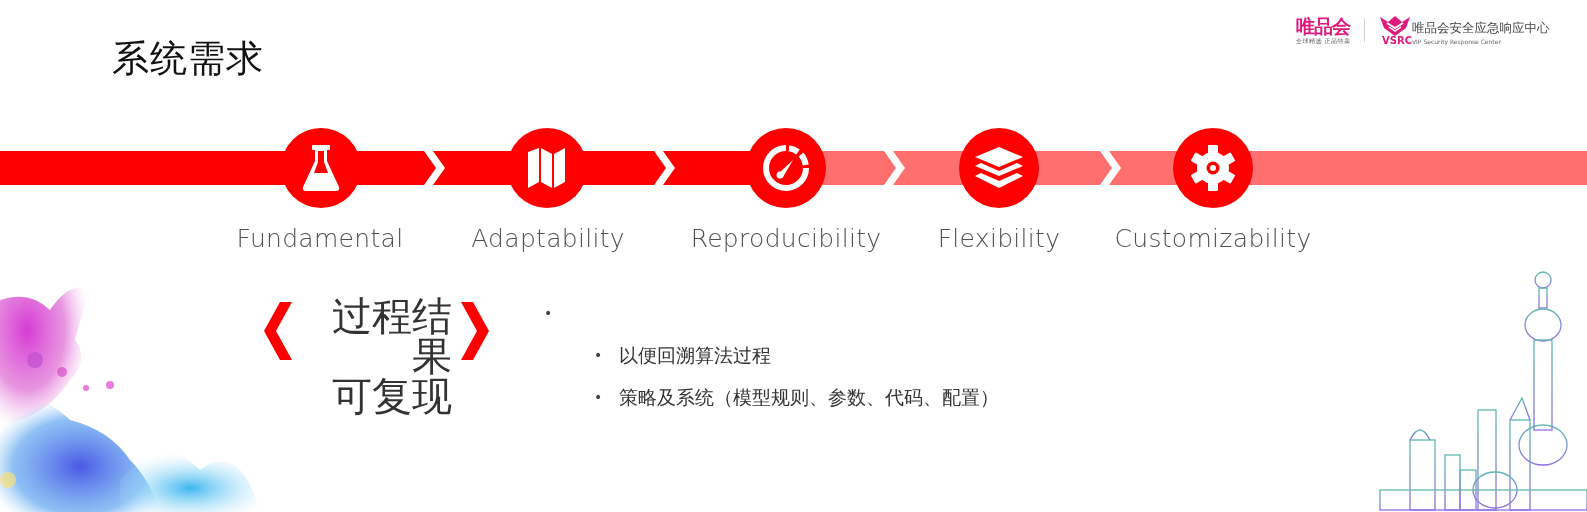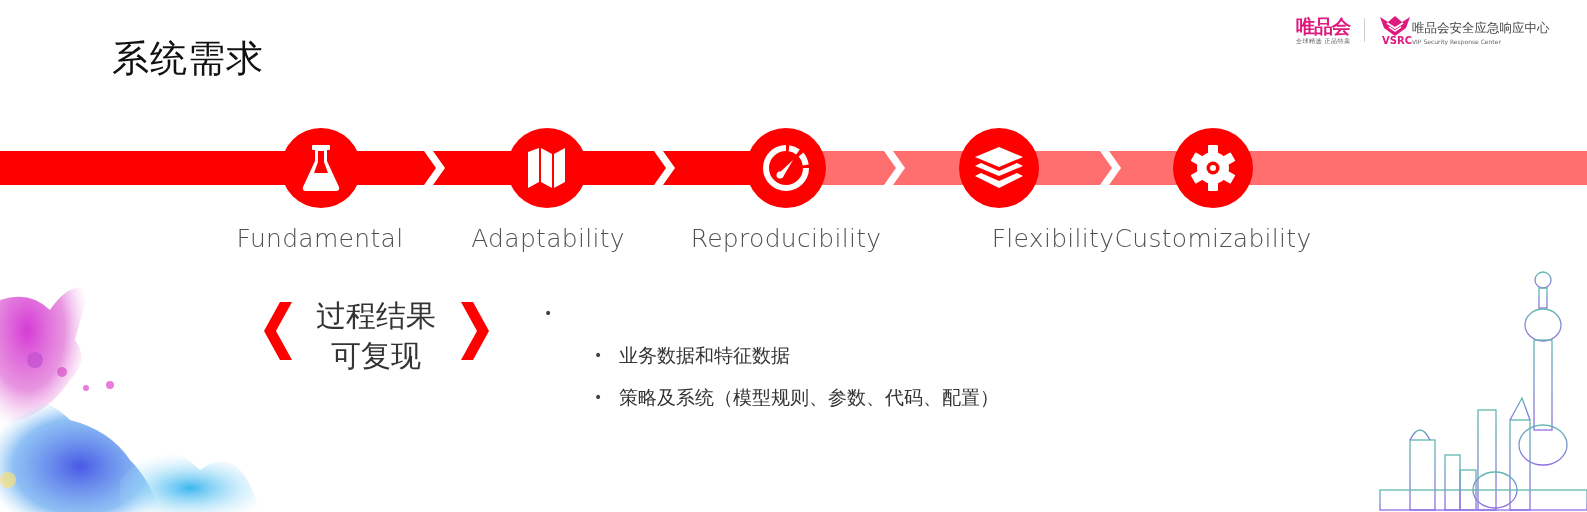--- a/index.html
+++ b/index.html
@@ -25,21 +25,21 @@
   .band.inactive { left: 790px; width: 797px; background: #ff6f6f; }
 
   .chev { position: absolute; top: 151px; width: 22px; height: 34px; }
   .node { position: absolute; top: 128px; width: 80px; height: 80px; border-radius: 50%; background: #ff0000; display: flex; align-items: center; justify-content: center; }
   .node svg { display: block; }
 
   .label { position: absolute; top: 224px; font-size: 25px; color: #505050; font-family: "DejaVu Sans", sans-serif; font-weight: 300; letter-spacing: 0.3px; white-space: nowrap; transform: translateX(-50%); }
 
   
   .bracket { position: absolute; top: 302px; width: 30px; height: 58px; }
-  .highlight { position: absolute; left: 300px; top: 296px; width: 152px; text-align: center; font-size: 30px; line-height: 40px; color: #333; }
+  .highlight { position: absolute; left: 300px; top: 296px; width: 152px; text-align: right; font-size: 40px; line-height: 40px; color: #333; }
 
   .bullets { position: absolute; left: 542px; top: 297px; font-size: 19px; color: #333; }
   .bullet { position: relative; height: 42px; line-height: 32px; white-space: nowrap; }
   .bullet .dot { position: absolute; top: 0; font-size: 14px; color: #444; }
   .bullet.l1 { padding-left: 27px; }
   .bullet.l1 .dot { left: 2px; }
   .bullet.l2 { padding-left: 77px; }
   .bullet.l2 .dot { left: 52px; }
 
   .splash { position: absolute; left: 0; top: 280px; width: 280px; height: 232px; }
@@ -123,41 +123,41 @@
       <circle cx="26" cy="26" r="16"></circle>
     </g>
     <circle cx="26" cy="26" r="6.5" fill="#ff0000"></circle>
     <circle cx="26" cy="26" r="3" fill="#fff"></circle>
   </svg>
 </div>
 
 <div class="label" style="left:320px">Fundamental</div>
 <div class="label" style="left:548px">Adaptability</div>
 <div class="label" style="left:786px">Reproducibility</div>
-<div class="label" style="left:1053px">Flexibility</div>
+<div class="label" style="left:999px">Flexibility</div>
 <div class="label" style="left:1213px">Customizability</div>
 
 <svg class="bracket" style="left:262px" viewBox="0 0 30 58">
     <path d="M18 0 H30 L14 29 L30 58 H18 L2 29 Z" fill="#ff0000"></path>
   </svg>
 <div class="highlight">
   <div>过程结果</div>
   <div>可复现</div>
 </div>
 <svg class="bracket" style="left:461px" viewBox="0 0 30 58">
     <path d="M0 0 H12 L28 29 L12 58 H0 L16 29 Z" fill="#ff0000"></path>
   </svg>
 
 <div class="bullets">
   <div class="bullet l1">
     <span class="dot">•</span>
   </div>
   <div class="bullet l2">
     <span class="dot">•</span>
-    <span>业务数据和特征数据</span>
+    <span>以便回溯算法过程</span>
   </div>
   <div class="bullet l2">
     <span class="dot">•</span>
     <span>策略及系统（模型规则、参数、代码、配置）</span>
   </div>
 </div>
 
 <svg class="splash" viewBox="0 0 280 232">
   <defs>
     <radialGradient id="gPink" cx="30%" cy="30%" r="70%">

